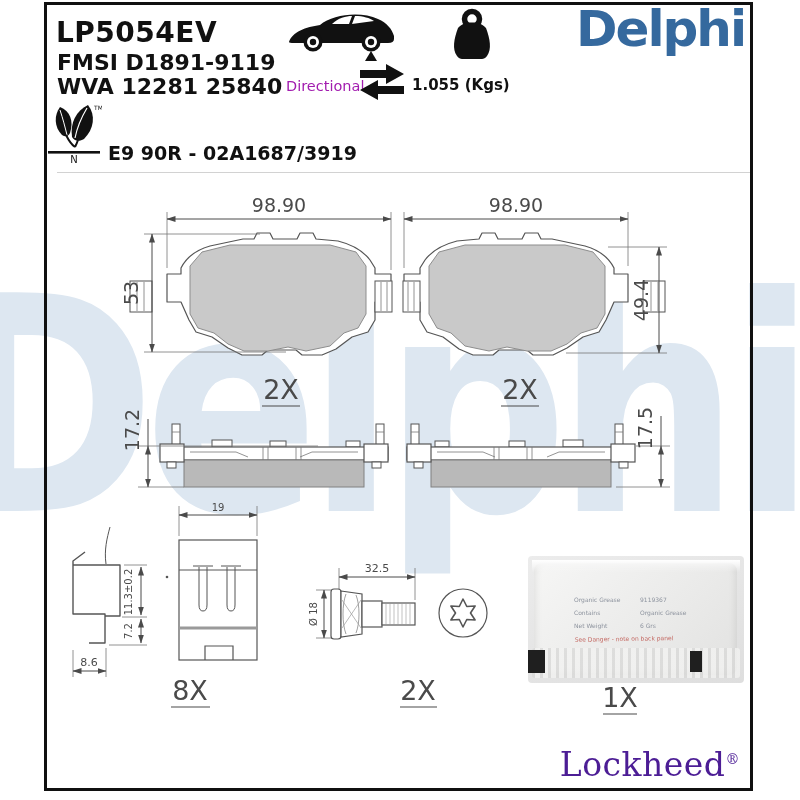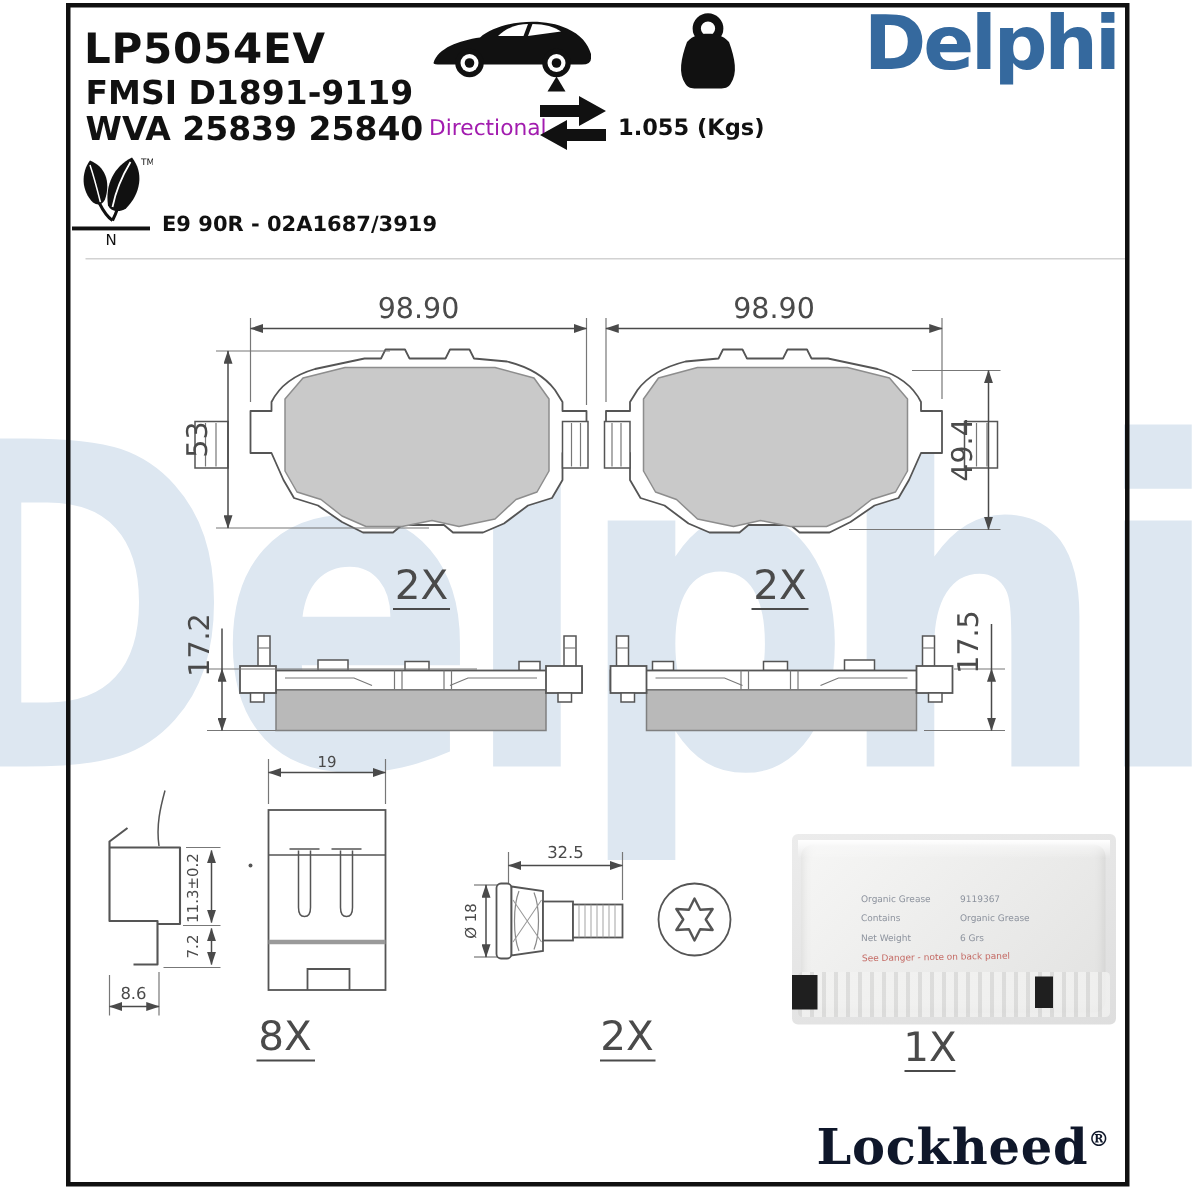--- a/index.html
+++ b/index.html
@@ -17,21 +17,21 @@
   .frame{position:absolute;left:44px;top:2px;width:709px;height:789px;
     border:3px solid #101010;box-sizing:border-box;z-index:2;pointer-events:none;}
 
   .hdr-part{position:absolute;left:56px;top:16px;font-size:28px;font-weight:700;letter-spacing:.5px;z-index:3;}
   .hdr-sub{position:absolute;left:57px;font-size:22px;font-weight:700;z-index:3;}
   .hdr-dir{position:absolute;left:286px;top:78px;font-size:14.5px;color:#a21caf;z-index:3;}
   .hdr-wt{position:absolute;left:412px;top:76px;width:120px;
           font-size:15px;font-weight:700;z-index:3;}
   .brand{position:absolute;left:576px;top:2px;z-index:4;
     font-weight:800;font-size:50px;letter-spacing:-2px;color:#35699e;line-height:1.1;}
-  .approval{position:absolute;left:108px;top:142px;font-size:14px;font-weight:700;z-index:3;}
+  .approval{position:absolute;left:108px;top:142px;font-size:19px;font-weight:700;z-index:3;}
   .sep{position:absolute;left:57px;top:172px;width:693px;height:1px;background:#d2d2d2;z-index:1;}
 
   .drawing-svg{position:absolute;left:0;top:0;z-index:1;}
   .drawing-svg text{font-family:"DejaVu Sans", sans-serif;fill:#4a4a4a;}
 
   
   .sachet{position:absolute;left:528px;top:556px;width:216px;height:127px;z-index:1;
     background:linear-gradient(160deg,#ececec,#dedede);border-radius:4px;}
   .sachet-body{position:absolute;left:6px;top:7px;right:7px;bottom:8px;border-radius:8px;
     background:linear-gradient(135deg,#f6f6f5 0%,#ededec 45%,#e2e2e1 100%);
@@ -40,21 +40,21 @@
     background:repeating-linear-gradient(90deg,#d9d9d8 0 3px,#f2f2f1 3px 8px);opacity:.8;border-radius:3px;}
   .sachet-fold{position:absolute;left:4px;right:4px;top:4px;height:12px;
     background:linear-gradient(#ffffff,rgba(255,255,255,0));}
   .sachet-corner-l{position:absolute;left:0;top:94px;width:17px;height:23px;background:#1f1f1f;}
   .sachet-corner-r{position:absolute;left:162px;top:95px;width:12px;height:21px;background:#1f1f1f;}
   .s-label{position:absolute;font-size:6px;color:#8d939e;white-space:nowrap;}
   .s-warn{position:absolute;left:34px;top:79px;width:124px;text-align:center;
     font-size:6px;color:#c46a64;transform:rotate(-1deg);white-space:nowrap;}
 
   .footer-brand{position:absolute;right:60px;top:745px;z-index:3;
-    font-family:"DejaVu Serif", serif;font-weight:700;font-size:33px;color:#0f172a;letter-spacing:.5px;}
+    font-family:"DejaVu Serif", serif;font-weight:400;font-size:33px;color:#4c1d95;letter-spacing:.5px;}
   .footer-brand sup{font-size:14px;}
 </style>
 </head>
 <body>
 
 <div class="stage">
 
   <div class="watermark">Delphi</div>
 
   <div class="sachet">
@@ -226,21 +226,21 @@
       <text x="620" y="707" font-size="27" text-anchor="middle">1X</text>
       <line x1="603" y1="714" x2="637" y2="714" stroke="#4a4a4a" stroke-width="1.2"></line>
     </g>
   </svg>
 
   <div class="sep"></div>
   <div class="frame"></div>
 
   <div class="hdr-part">LP5054EV</div>
   <div class="hdr-sub" style="top:50px">FMSI D1891-9119</div>
-  <div class="hdr-sub" style="top:74px">WVA 25839 25840</div>
+  <div class="hdr-sub" style="top:74px">WVA 12281 25840</div>
 
   <svg class="abs" style="left:286px;top:6px;z-index:3" width="110" height="58" viewBox="0 0 110 58">
     <path d="M3,36 C6,26 20,21 34,19 C47,8 75,5 92,13 C101,17 106,23 108,30 L108,33 Q108,37 102,37 L8,37 Q3,37 3,36 Z" fill="#111"></path>
     <path d="M46,18 C52,12 60,10 66,10 L63,18 Z" fill="#fff"></path>
     <path d="M69,10 C77,10 84,12 88,15 L66,18 Z" fill="#fff"></path>
     <circle cx="27" cy="36" r="9.5" fill="#111"></circle>
       <circle cx="27" cy="36" r="6" fill="#fff"></circle>
       <circle cx="27" cy="36" r="3.2" fill="#111"></circle>
     <circle cx="85" cy="36" r="9.5" fill="#111"></circle>
       <circle cx="85" cy="36" r="6" fill="#fff"></circle>

